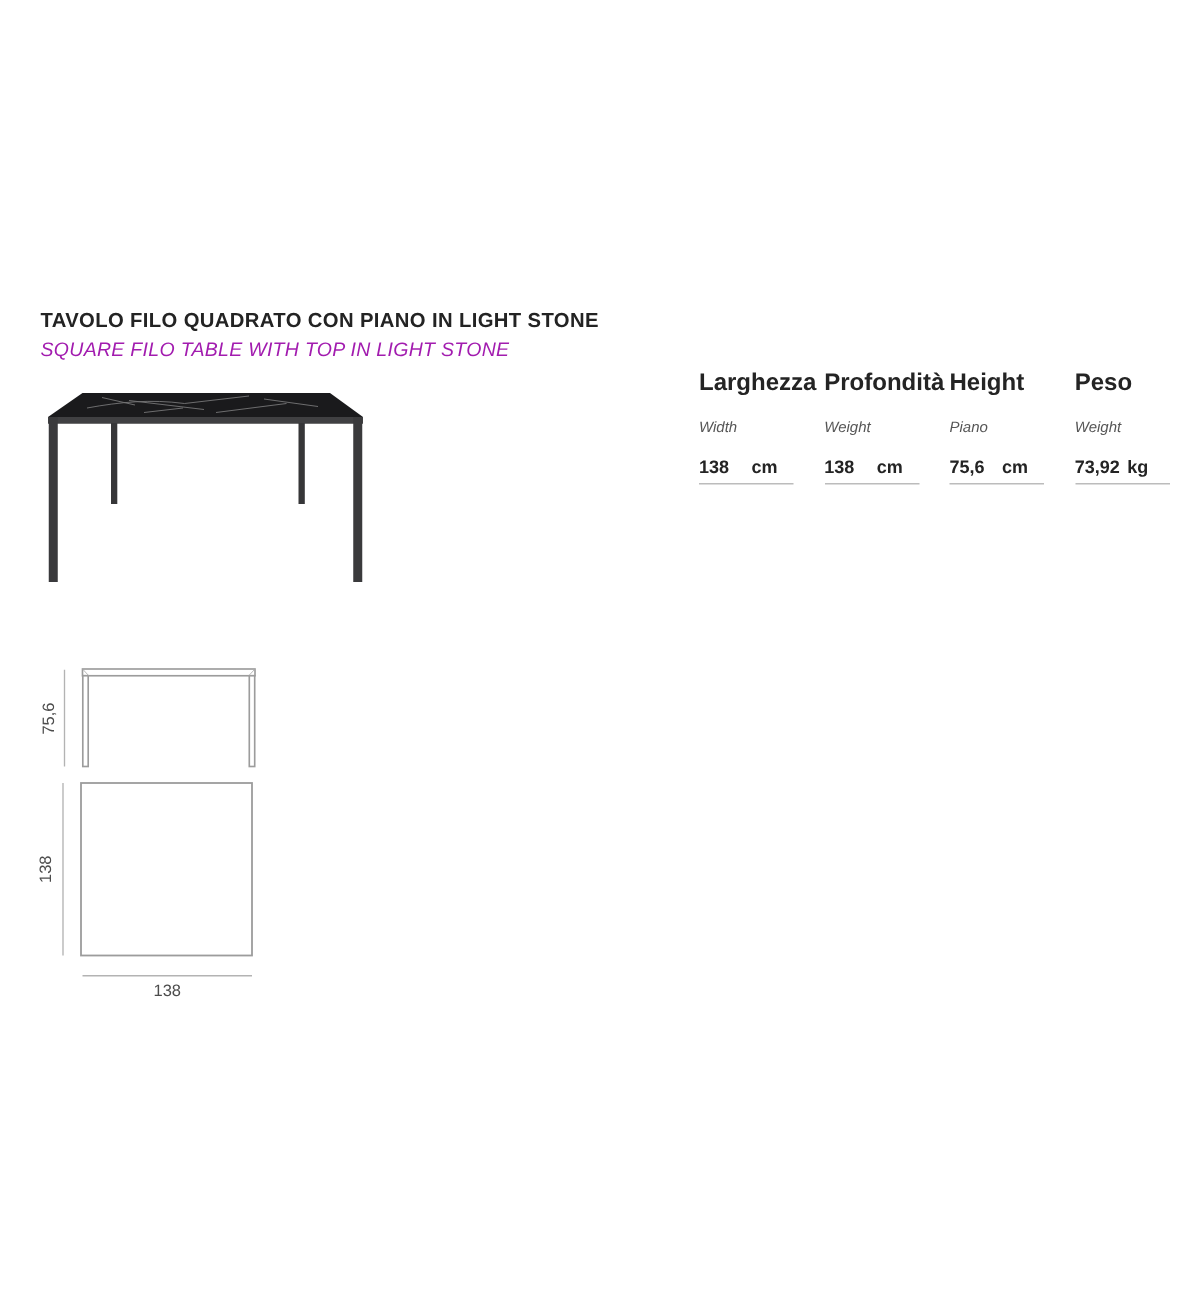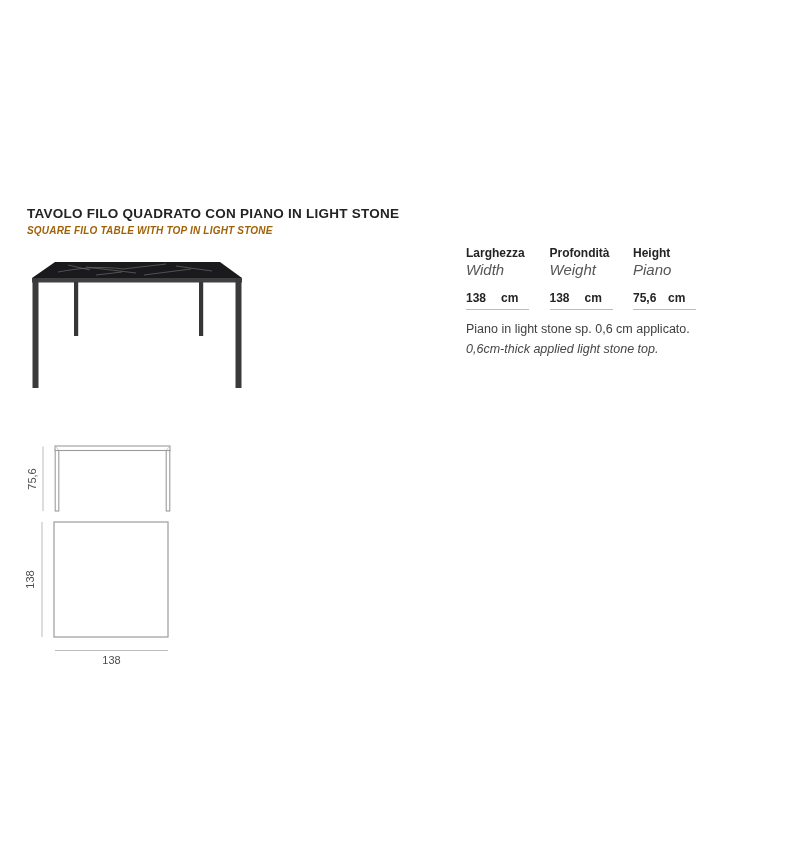--- a/index.html
+++ b/index.html
@@ -9,31 +9,31 @@
     position:relative; width:800px; height:863px; background:#ffffff;
     overflow:hidden; margin:0 auto;border-radius:16px;
   }
   
   .title-block { position:absolute; left:27px; top:206px; }
   .title-block h1 {
     font-size:13.5px; font-weight:bold; color:#232323;
     letter-spacing:0.25px; line-height:1.25; white-space:nowrap;
   }
   .title-block h2 {
-    font-size:10px; font-style:italic; font-weight:700; color:#a16207;
+    font-size:13px; font-style:italic; font-weight:400; color:#a21caf;
     letter-spacing:0.2px; margin-top:2px; white-space:nowrap;
   }
   
   .product-render { position:absolute; left:28px; top:256px; width:220px; height:138px; }
   
   .specs { position:absolute; left:466px; top:246px; width:320px; }
   .spec-cols { display:flex; }
   .spec-col { width:83.5px; flex:0 0 83.5px; }
-  .spec-label { font-size:12px; font-weight:bold; color:#242424; line-height:1.2; white-space:nowrap; }
-  .spec-label-en { font-size:15px; font-style:italic; color:#565656; margin-top:1px; line-height:1.2; }
+  .spec-label { font-size:16px; font-weight:bold; color:#242424; line-height:1.2; white-space:nowrap; }
+  .spec-label-en { font-size:10px; font-style:italic; color:#565656; margin-top:15px; line-height:1.2; }
   .spec-value-row {
     margin-top:12px; width:63px; display:flex; align-items:baseline;
     border-bottom:1px solid #bcbcbc; padding-bottom:4px;
     font-size:12px; font-weight:bold; color:#242424;
   }
   .spec-value-num { min-width:35px; }
   .spec-unit { }
   .spec-note { position:absolute; left:466px; top:322px; width:330px; }
   .spec-note p { font-size:12.5px; color:#3e3e3e; line-height:1.2; }
   .spec-note p.note-en { font-style:italic; margin-top:5px; color:#464646; }
@@ -96,27 +96,31 @@
         </div>
       </div>
       <div class="spec-col">
         <div class="spec-label">Height</div>
         <div class="spec-label-en">Piano</div>
         <div class="spec-value-row">
           <span class="spec-value-num">75,6</span>
           <span class="spec-unit">cm</span>
         </div>
       </div>
+      <div class="spec-col">
+        <div class="spec-label">Peso</div>
+        <div class="spec-label-en">Weight</div>
+        <div class="spec-value-row">
+          <span class="spec-value-num">73,92</span>
+          <span class="spec-unit">kg</span>
+        </div>
+      </div>
     </div>
   </section>
 
-  <div class="spec-note">
-    <p class="note-it">Piano in light stone sp. 0,6 cm applicato.</p>
-    <p class="note-en">0,6cm-thick applied light stone top.</p>
-  </div>
 
   <svg class="dim-drawings" viewBox="0 0 185 235" aria-hidden="true">
 
     <g stroke="#9c9c9c" stroke-width="1.1" fill="#ffffff">
       <rect x="40" y="6" width="115" height="4.5"></rect>
       <rect x="40.2" y="10.5" width="3.6" height="60.5"></rect>
       <rect x="151.2" y="10.5" width="3.6" height="60.5"></rect>
     </g>
     <g stroke="#b0b0b0" stroke-width="0.6">
       <line x1="40.3" y1="6.3" x2="44" y2="10.3"></line>

